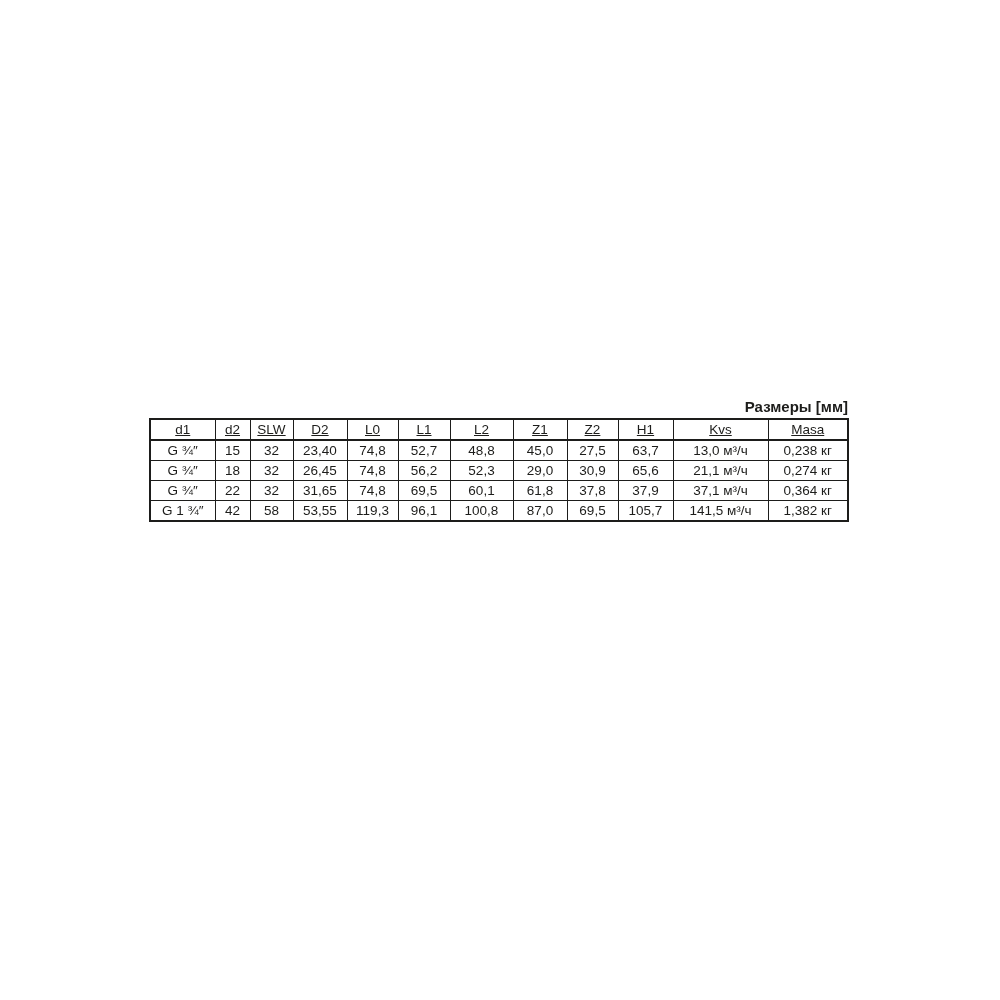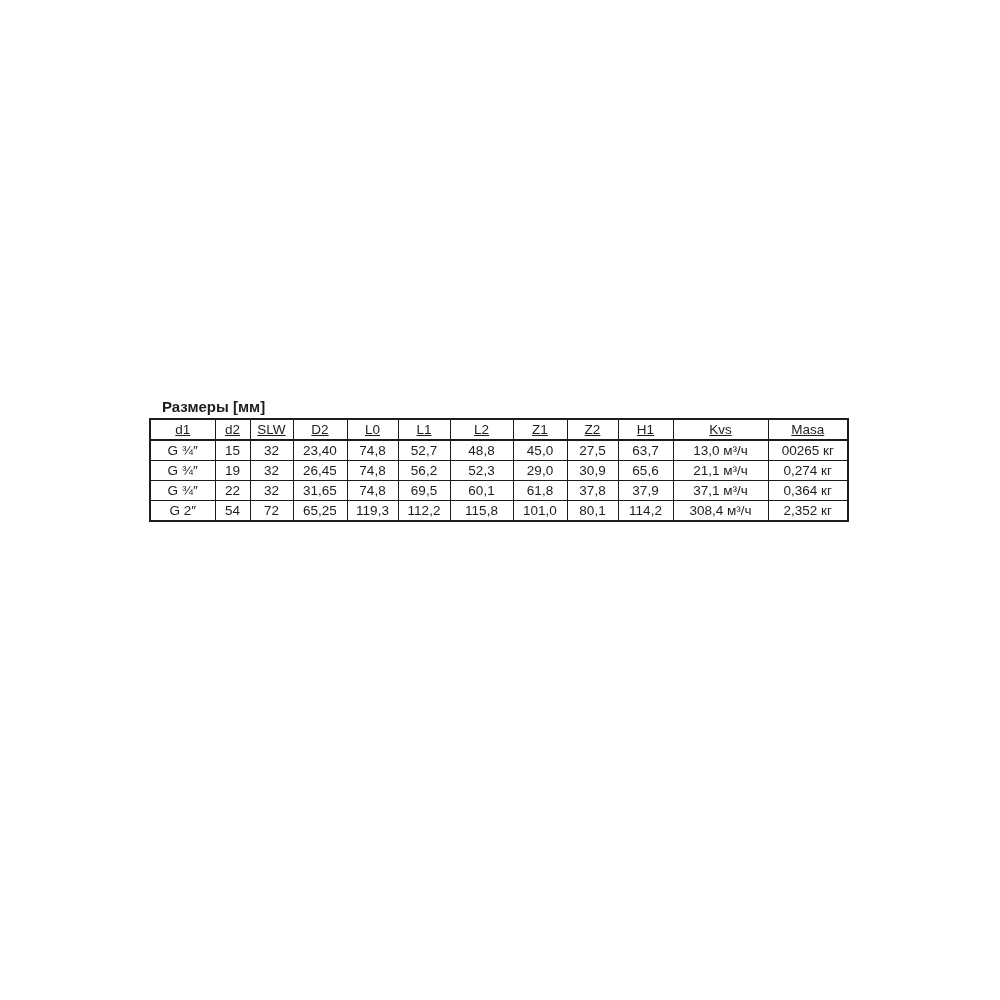--- a/index.html
+++ b/index.html
@@ -20,20 +20,21 @@
     left: 149px;
     top: 399px;
     width: 699px;
   }
   .title {
     font-weight: bold;
     font-size: 15px;
     line-height: 15px;
     margin: 0 0 4px 13px;
     letter-spacing: 0;
+    text-align: right;
   }
   table.dims {
     border-collapse: collapse;
     table-layout: fixed;
     width: 699px;
     border: 2px solid var(--border, #1d1d1b);
   }
   table.dims th,
   table.dims td {
     border: 1.5px solid var(--border, #1d1d1b);
@@ -95,25 +96,25 @@
             <td>15</td>
             <td>32</td>
             <td>23,40</td>
             <td>74,8</td>
             <td>52,7</td>
             <td>48,8</td>
             <td>45,0</td>
             <td>27,5</td>
             <td>63,7</td>
             <td>13,0 м³/ч</td>
-            <td>00265 кг</td>
+            <td>0,238 кг</td>
           </tr>
           <tr>
             <td>G ¾″</td>
-            <td>19</td>
+            <td>18</td>
             <td>32</td>
             <td>26,45</td>
             <td>74,8</td>
             <td>56,2</td>
             <td>52,3</td>
             <td>29,0</td>
             <td>30,9</td>
             <td>65,6</td>
             <td>21,1 м³/ч</td>
             <td>0,274 кг</td>
@@ -126,29 +127,29 @@
             <td>74,8</td>
             <td>69,5</td>
             <td>60,1</td>
             <td>61,8</td>
             <td>37,8</td>
             <td>37,9</td>
             <td>37,1 м³/ч</td>
             <td>0,364 кг</td>
           </tr>
           <tr>
-            <td>G 2″</td>
-            <td>54</td>
-            <td>72</td>
-            <td>65,25</td>
+            <td>G 1 ¾″</td>
+            <td>42</td>
+            <td>58</td>
+            <td>53,55</td>
             <td>119,3</td>
-            <td>112,2</td>
-            <td>115,8</td>
-            <td>101,0</td>
-            <td>80,1</td>
-            <td>114,2</td>
-            <td>308,4 м³/ч</td>
-            <td>2,352 кг</td>
+            <td>96,1</td>
+            <td>100,8</td>
+            <td>87,0</td>
+            <td>69,5</td>
+            <td>105,7</td>
+            <td>141,5 м³/ч</td>
+            <td>1,382 кг</td>
           </tr>
         </tbody>
     </table>
   </div>
 </div>
 
 </body></html>

